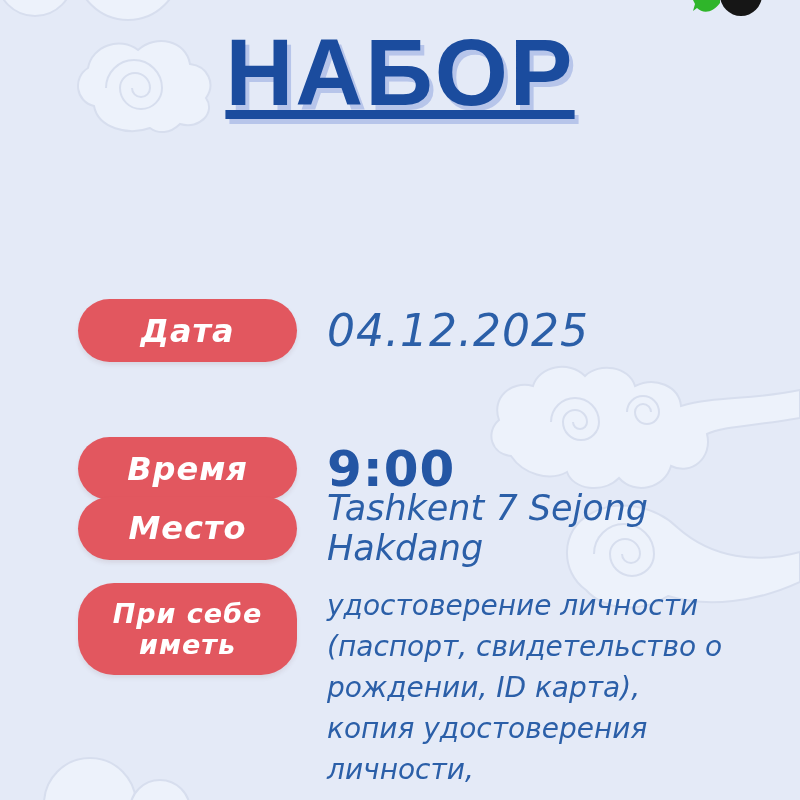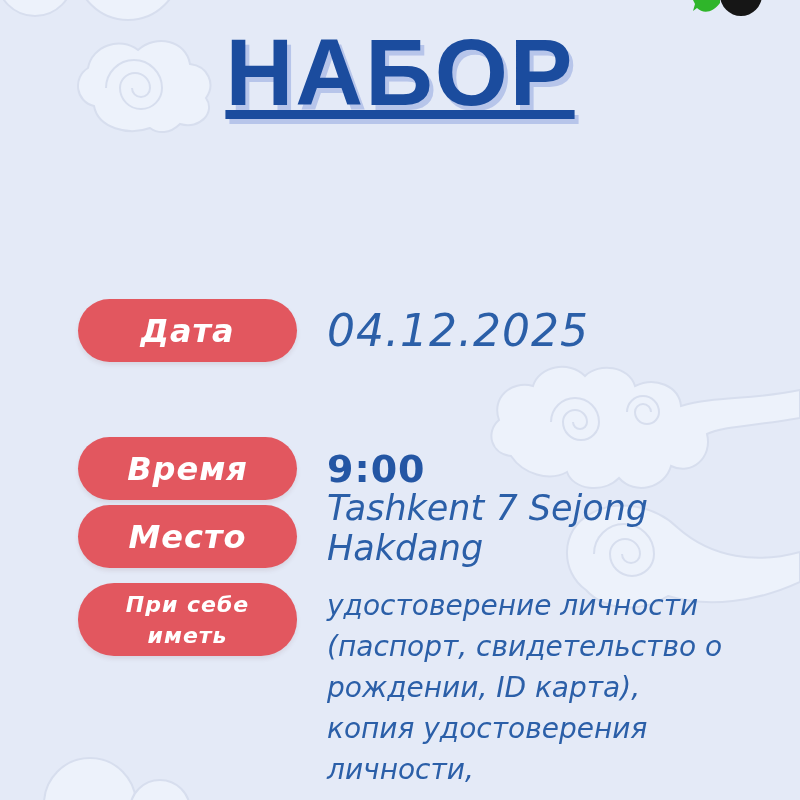--- a/index.html
+++ b/index.html
@@ -36,30 +36,30 @@
 
   
   .title{position:absolute;top:16px;left:0;right:0;text-align:center;
     font-family:"Liberation Sans",sans-serif;font-weight:800;
     color:var(--title);font-size:94px;line-height:113px;letter-spacing:2px;
     text-shadow:4px 5px 0 var(--title-shadow);}
   .title span{display:block;text-decoration:underline;}
 
   
   .row{position:absolute;left:78px;display:flex;align-items:center;}
-  .row-1{top:299px;} .row-2{top:394px;margin-top:43px;} .row-3{top:488px;align-items:flex-end;}
+  .row-1{top:299px;} .row-2{top:394px;margin-top:43px;} .row-3{top:488px;}
   .row-4{top:583px;align-items:flex-start;}
   .pill{flex:0 0 219px;width:219px;height:63px;border-radius:36px;background:var(--pill);
     color:var(--pill-text);display:flex;align-items:center;justify-content:center;text-align:center;
     font-style:italic;font-weight:600;font-size:32px;letter-spacing:1px;
     box-shadow:0 3px 4px rgba(120,80,90,0.12);}
-  .row-4 .pill{height:73px;font-size:22px;line-height:31px;padding:0 30px;}
+  .row-4 .pill{height:92px;font-size:27px;line-height:31px;padding:0 30px;}
   .value{margin-left:30px;color:var(--value-text);font-style:italic;font-weight:normal;}
   .v-date{font-size:44px;letter-spacing:1px;}
-  .v-time{font-style:normal;font-weight:600;font-size:38px;letter-spacing:1px;color:#2456a4;}
+  .v-time{font-style:normal;font-weight:600;font-size:50px;letter-spacing:1px;color:#2456a4;}
   .v-place{font-size:35px;}
   .v-items{font-size:28px;line-height:41px;white-space:pre-line;margin-top:2px;}
 </style>
 </head>
 <body>
 
 <div class="poster">
 
   <svg class="cloud c-topedge" viewBox="0 0 190 36" aria-hidden="true">
     <circle cx="35" cy="-22" r="38"></circle>

